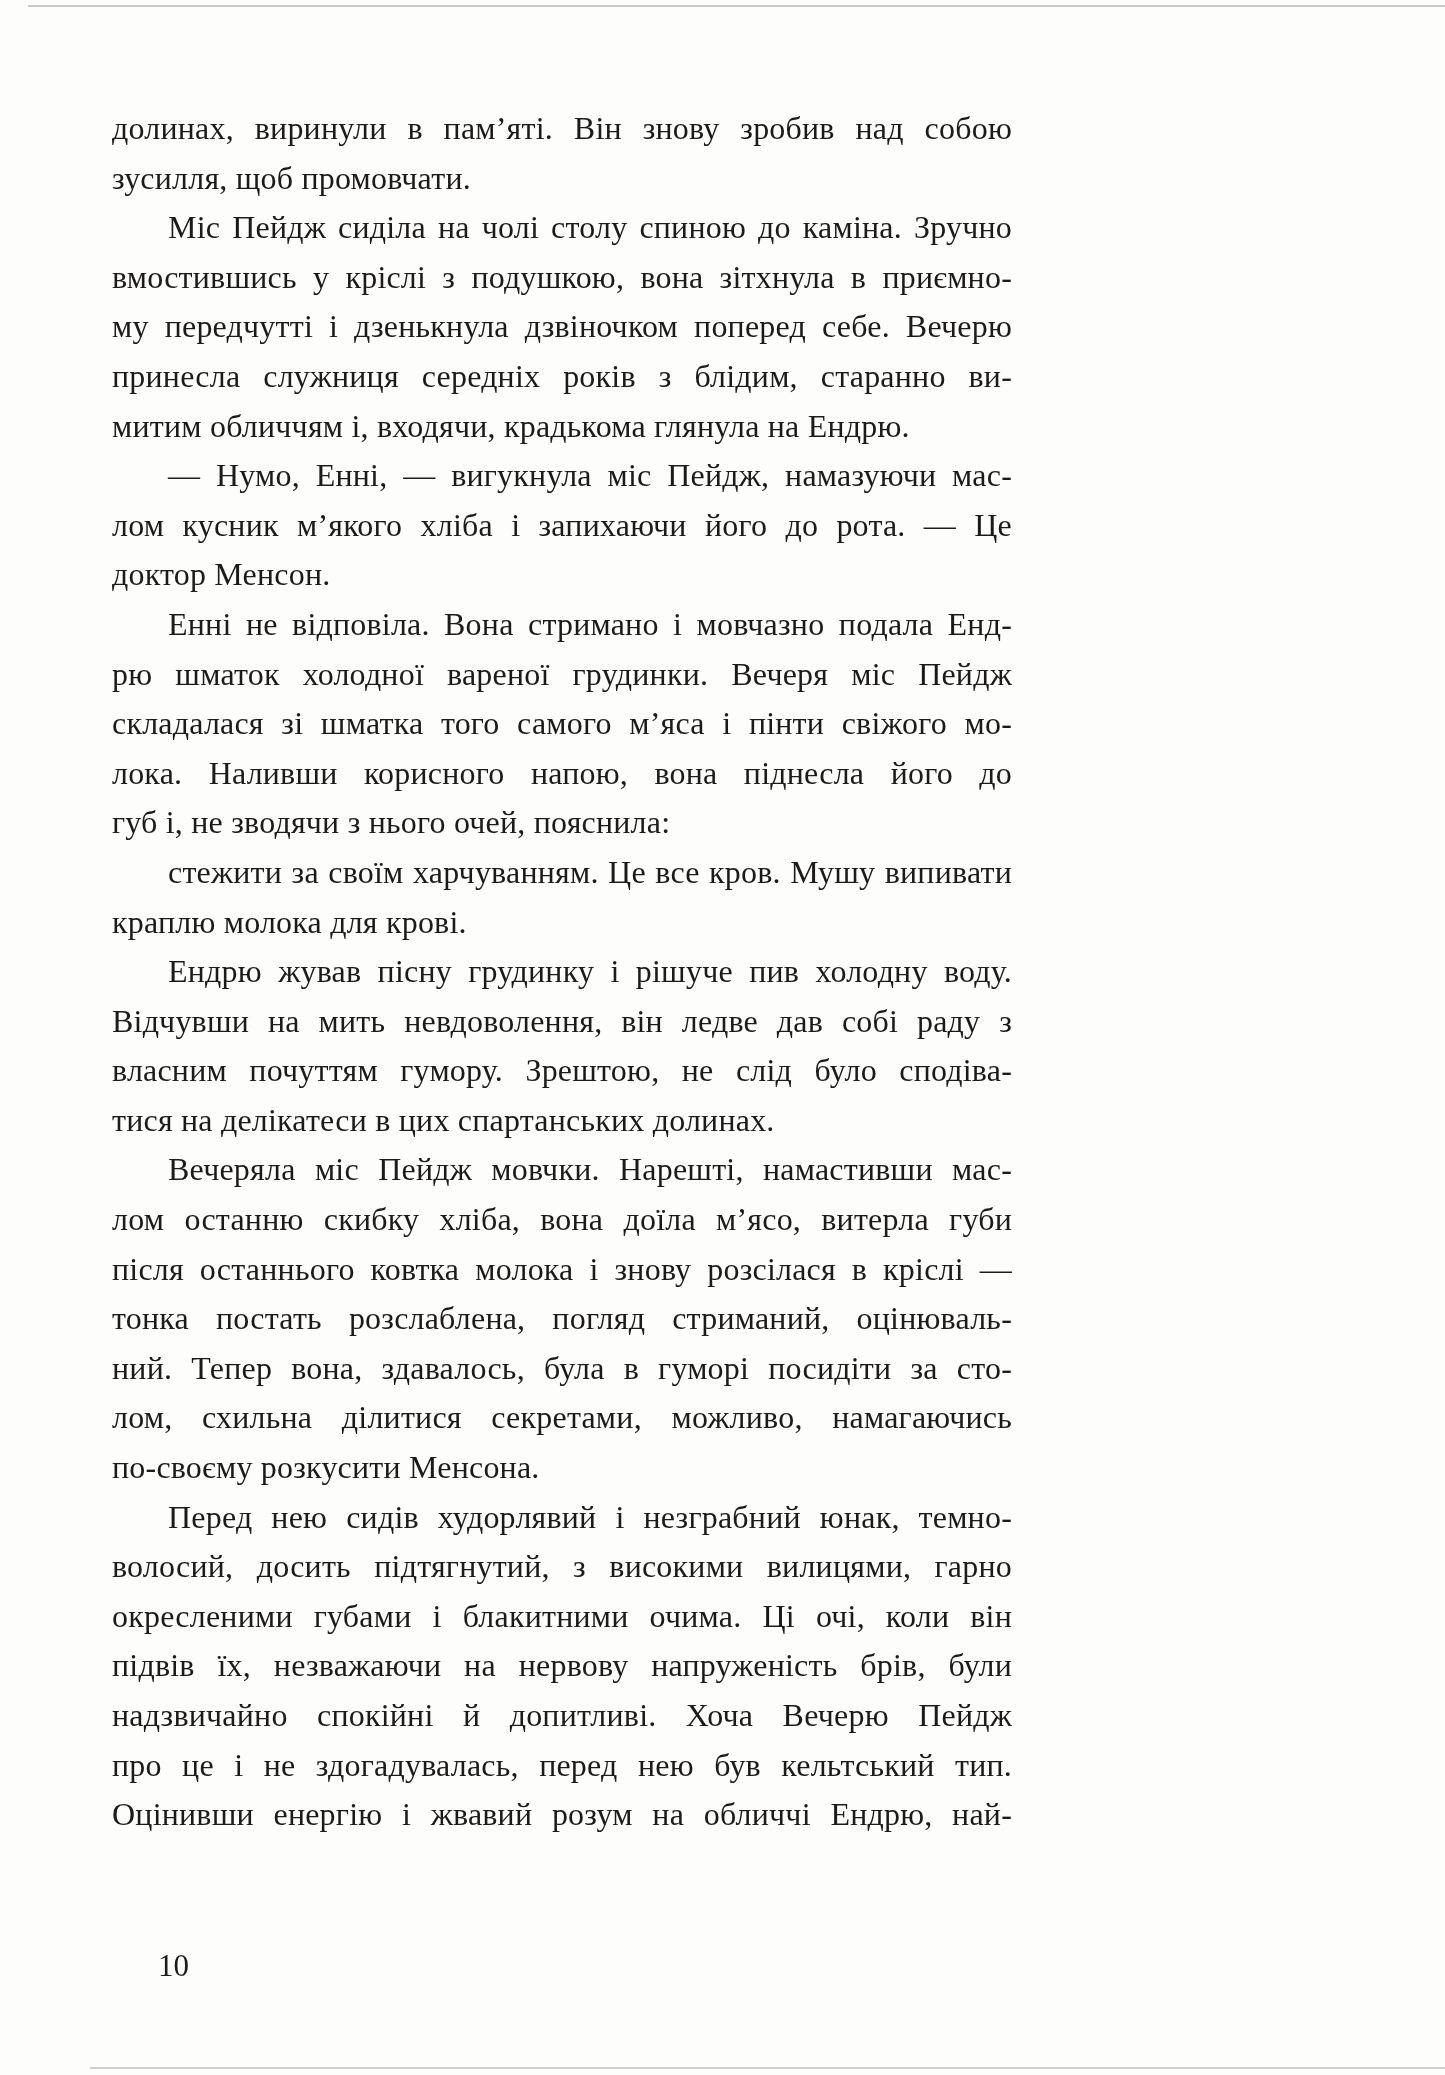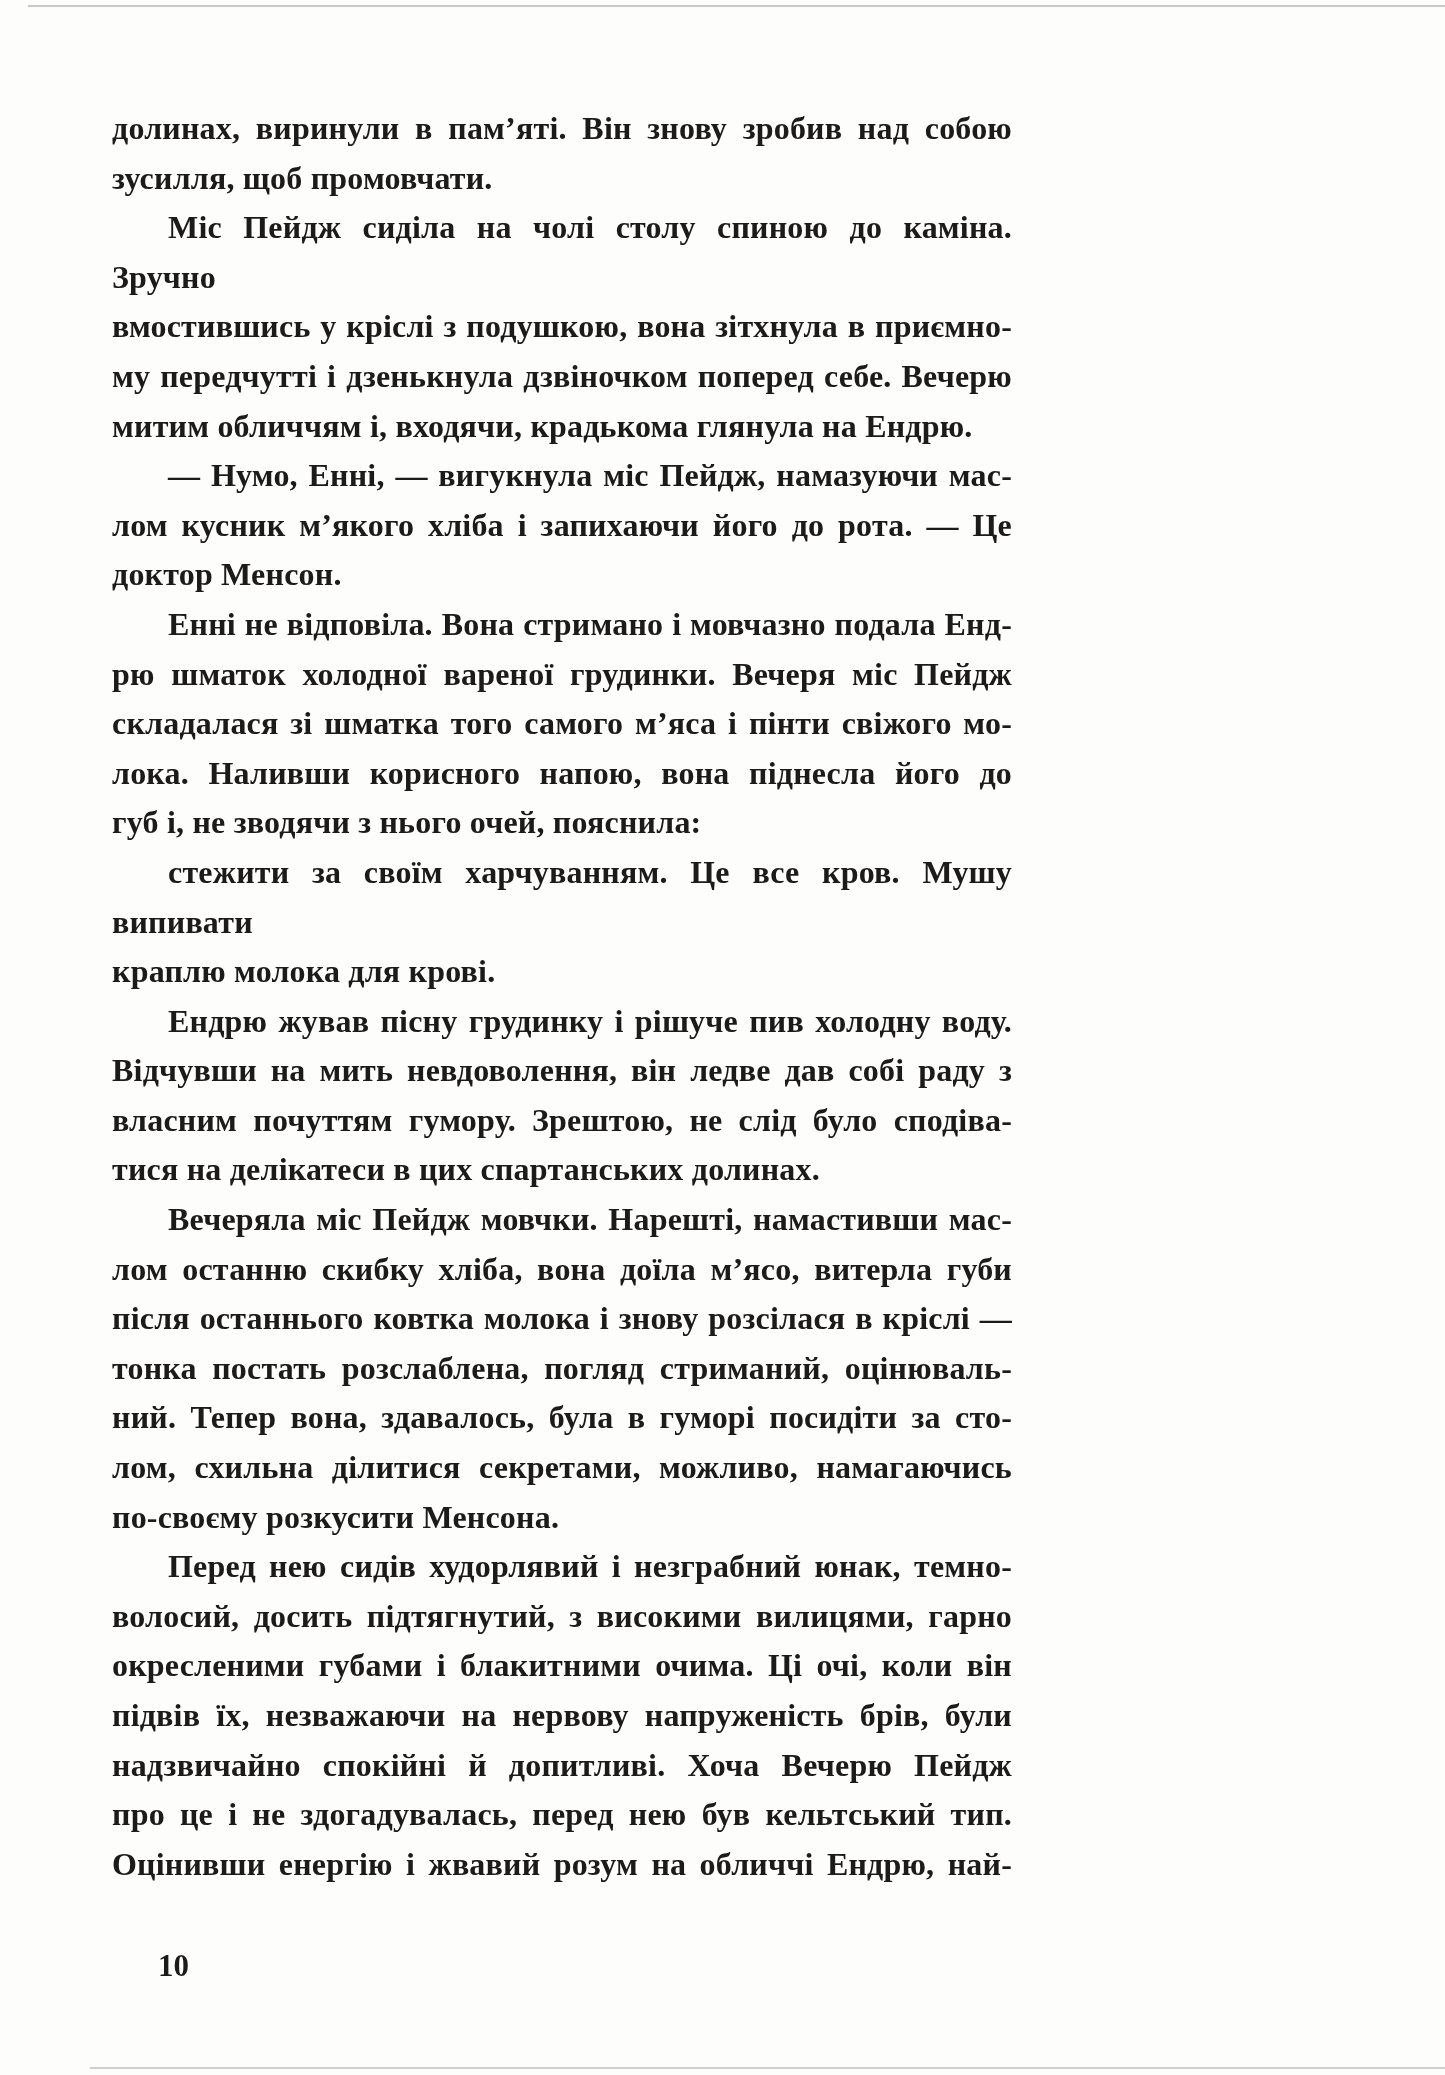--- a/index.html
+++ b/index.html
@@ -1,15 +1,15 @@
 <!DOCTYPE html>
 <html><head>
 <meta charset="utf-8">
 <style>
-  * { margin: 0; padding: 0; box-sizing: border-box; font-weight: bold; }
+  * { margin: 0; padding: 0; box-sizing: border-box; }
   html, body { width: 1445px; height: 2075px; }
   body {
     position: relative;
     background: #fdfdfb;
     color: #1d1b19;
     font-family: "Liberation Serif", "DejaVu Serif", serif;
     overflow: hidden;
   }
   .scan-edge-top {
     position: absolute; top: 5px; left: 28px; right: 0;
@@ -56,20 +56,21 @@
 
 <div class="text-block">
     <div class="para">
       <div class="line">долинах, виринули в пам’яті. Він знову зробив над собою</div>
       <div class="line last">зусилля, щоб промовчати.</div>
     </div>
     <div class="para indent">
       <div class="line">Міс Пейдж сиділа на чолі столу спиною до каміна. Зручно</div>
       <div class="line">вмостившись у кріслі з подушкою, вона зітхнула в приємно-</div>
       <div class="line">му передчутті і дзенькнула дзвіночком поперед себе. Вечерю</div>
+      <div class="line">принесла служниця середніх років з блідим, старанно ви-</div>
       <div class="line last">митим обличчям і, входячи, крадькома глянула на Ендрю.</div>
     </div>
     <div class="para indent">
       <div class="line">— Нумо, Енні, — вигукнула міс Пейдж, намазуючи мас-</div>
       <div class="line">лом кусник м’якого хліба і запихаючи його до рота. — Це</div>
       <div class="line last">доктор Менсон.</div>
     </div>
     <div class="para indent">
       <div class="line">Енні не відповіла. Вона стримано і мовчазно подала Енд-</div>
       <div class="line">рю шматок холодної вареної грудинки. Вечеря міс Пейдж</div>

